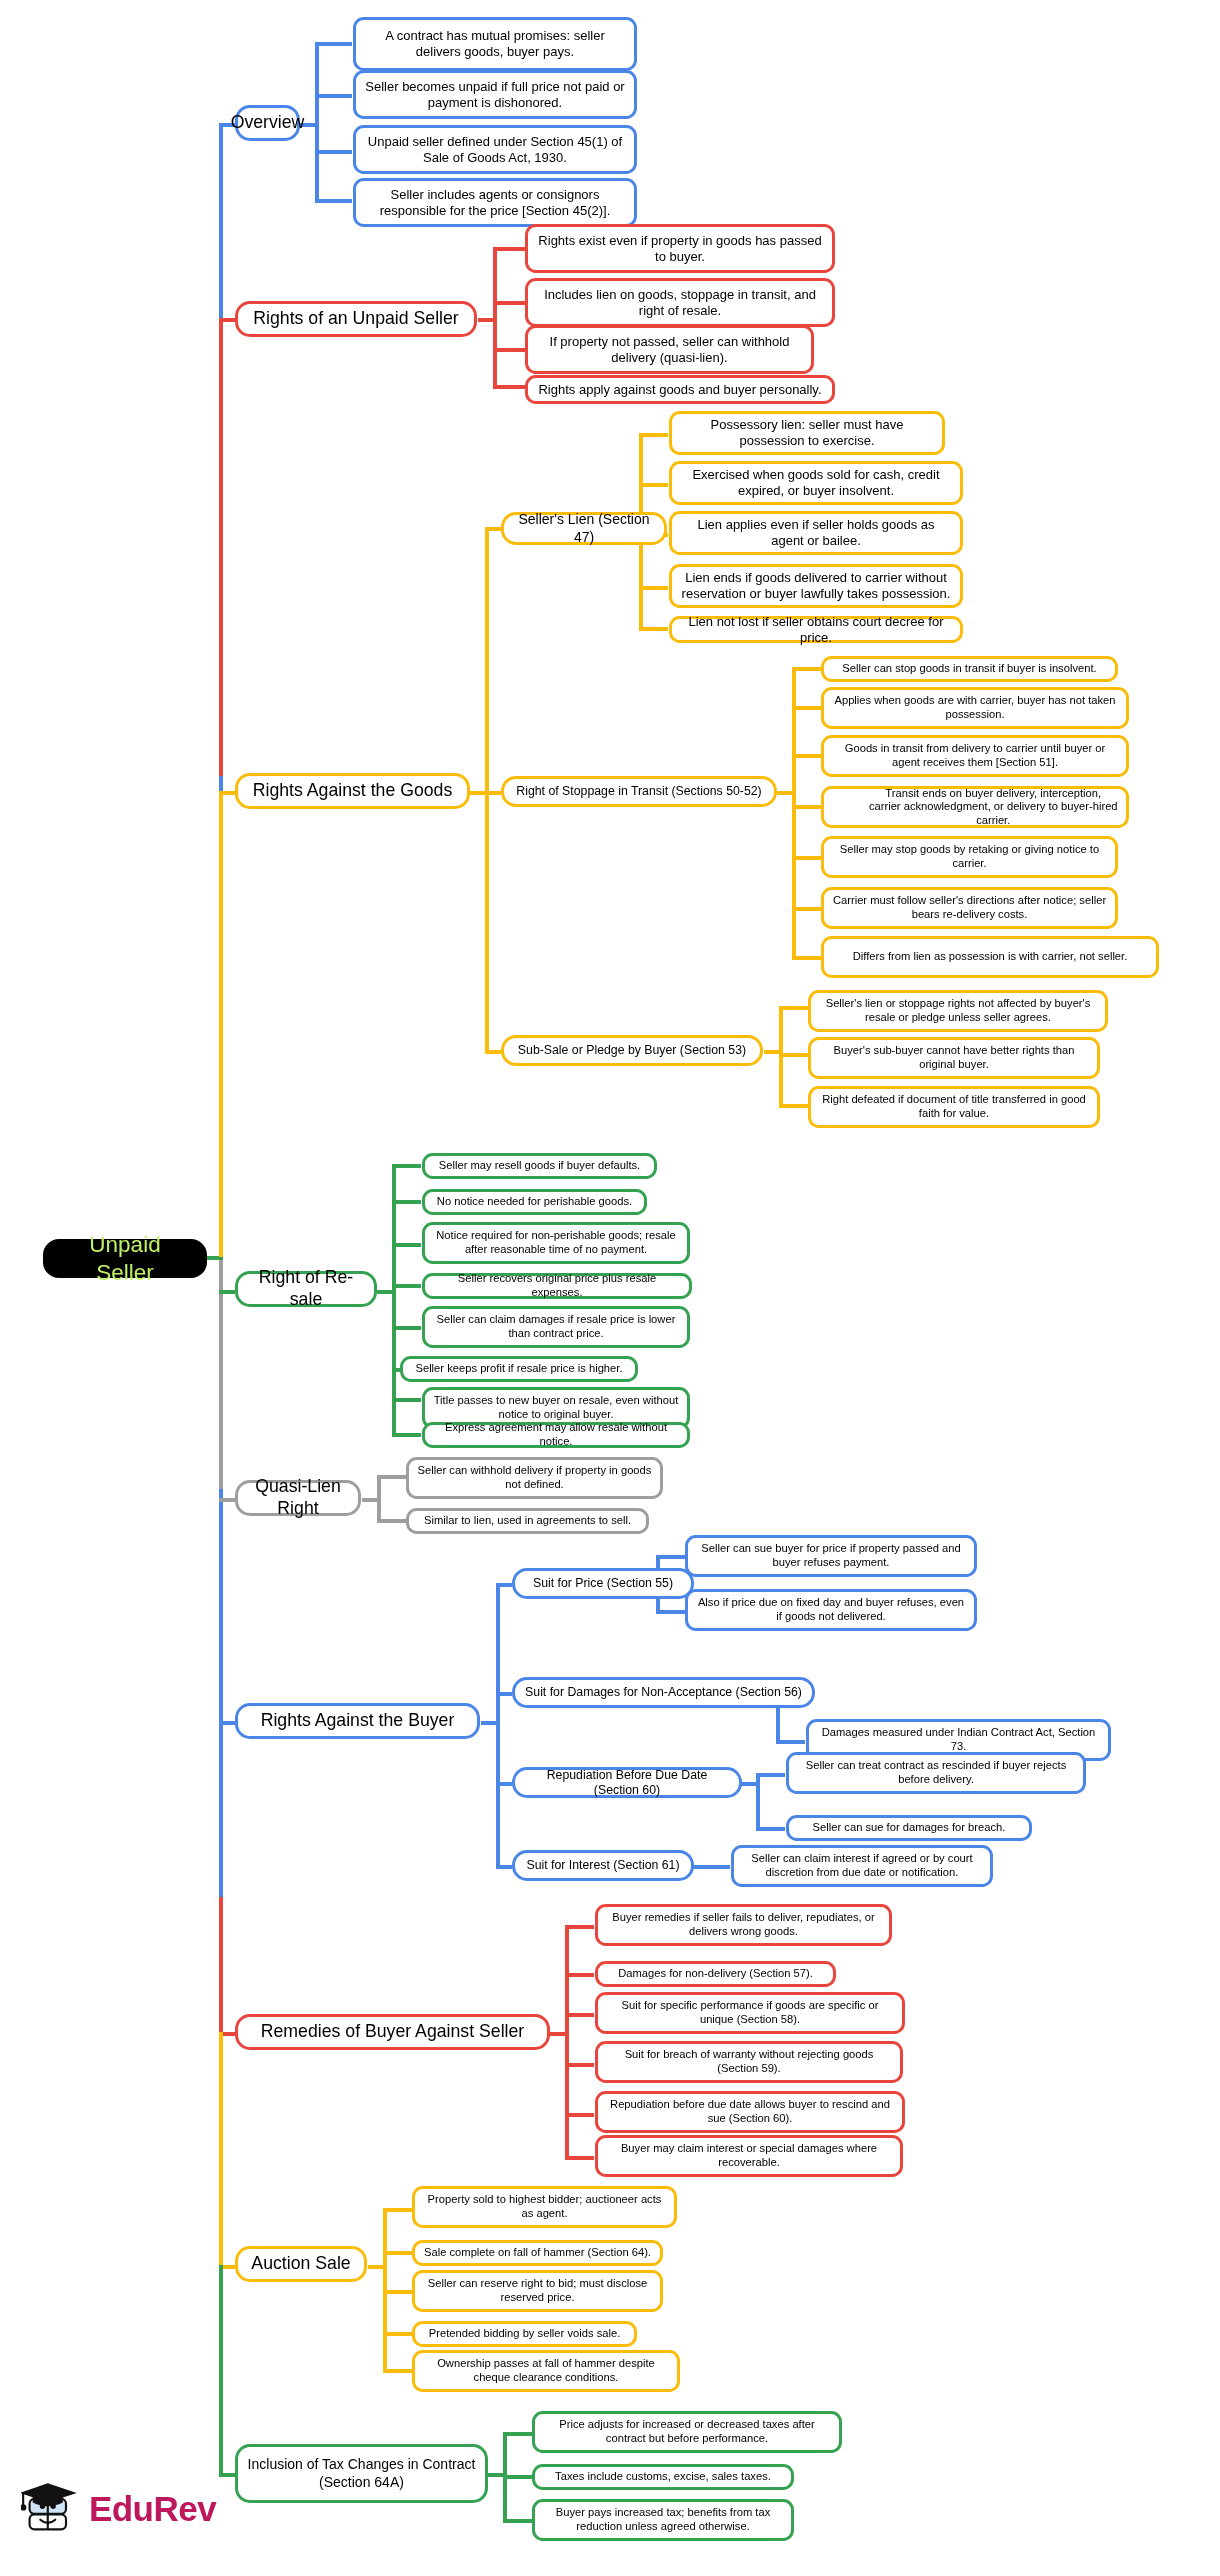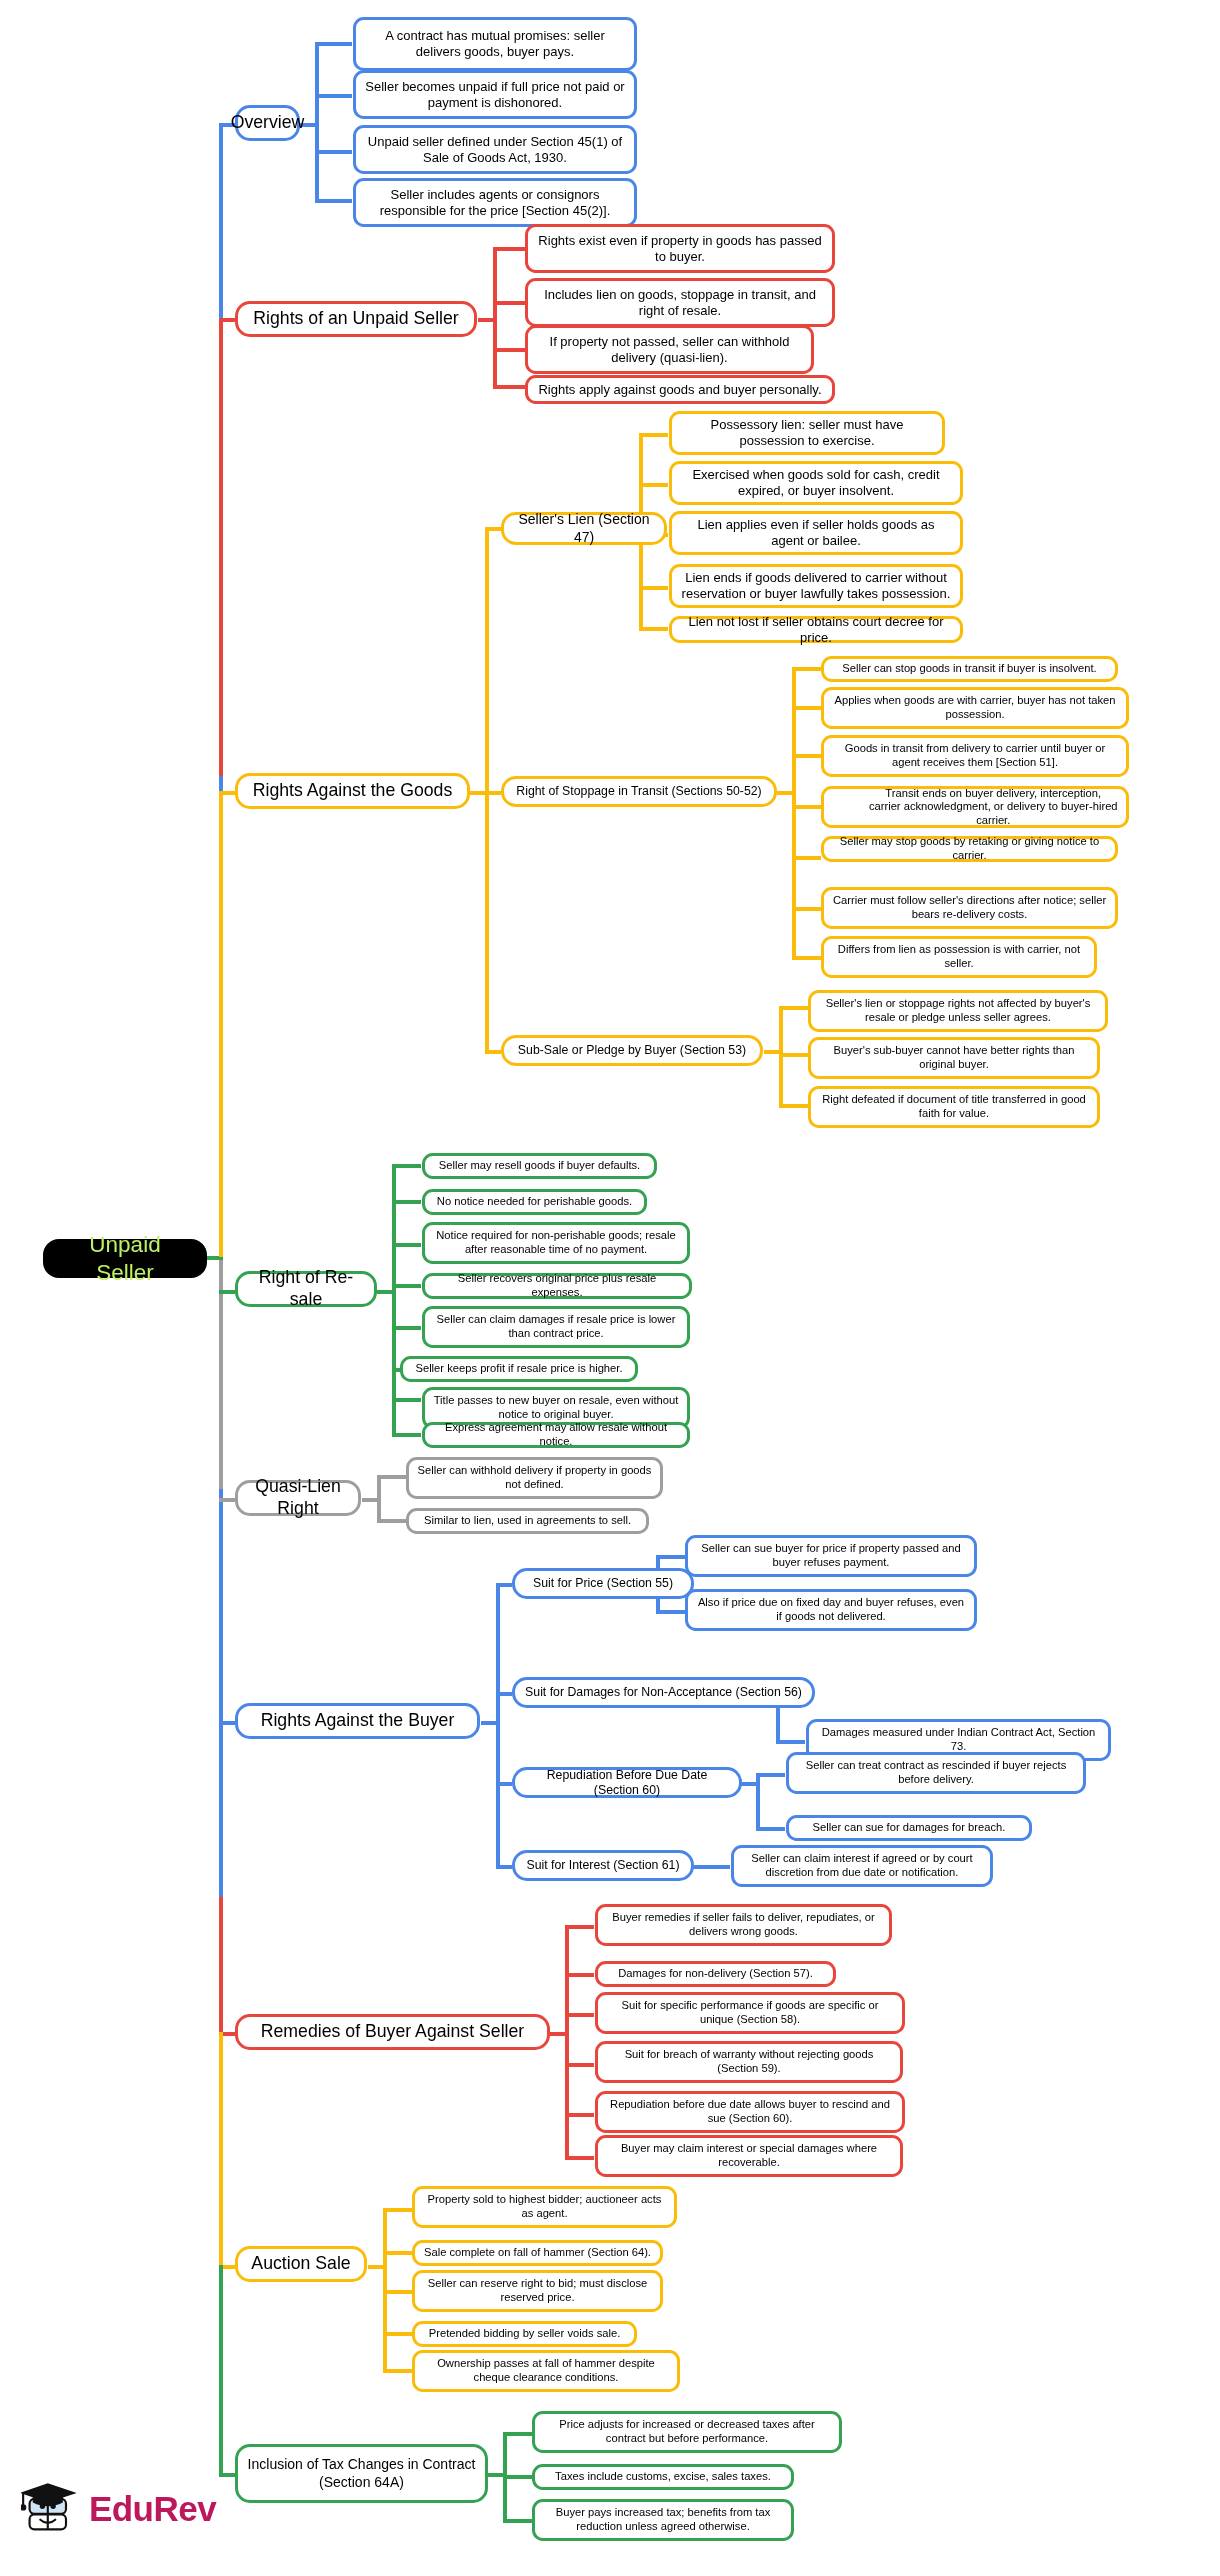--- a/index.html
+++ b/index.html
@@ -308,27 +308,27 @@
   </div>
   <div class="node leaf tiny c-yellow" style="left:821px; top:687px; width:308px; height:42px;">
     <span>Applies when goods are with carrier, buyer has not taken possession.</span>
   </div>
   <div class="node leaf tiny c-yellow" style="left:821px; top:735px; width:308px; height:42px;">
     <span>Goods in transit from delivery to carrier until buyer or agent receives them [Section 51].</span>
   </div>
   <div class="node leaf tiny c-yellow" style="left:821px; top:786px; width:308px; height:42px;padding-left:44px;">
     <span>Transit ends on buyer delivery, interception, carrier acknowledgment, or delivery to buyer-hired carrier.</span>
   </div>
-  <div class="node leaf tiny c-yellow" style="left:821px; top:836px; width:297px; height:26px;">
+  <div class="node leaf tiny c-yellow" style="left:821px; top:836px; width:297px; height:42px;">
     <span>Seller may stop goods by retaking or giving notice to carrier.</span>
   </div>
   <div class="node leaf tiny c-yellow" style="left:821px; top:887px; width:297px; height:42px;">
     <span>Carrier must follow seller's directions after notice; seller bears re-delivery costs.</span>
   </div>
-  <div class="node leaf tiny c-yellow" style="left:821px; top:936px; width:276px; height:42px;justify-content:flex-end;">
+  <div class="node leaf tiny c-yellow" style="left:821px; top:936px; width:338px; height:42px;">
     <span>Differs from lien as possession is with carrier, not seller.</span>
   </div>
 
   <div class="node branch xsmall c-yellow" style="left:501px; top:1035px; width:262px; height:31px;">
     <span>Sub-Sale or Pledge by Buyer (Section 53)</span>
   </div>
   <div class="node leaf tiny c-yellow" style="left:808px; top:990px; width:300px; height:42px;">
     <span>Seller's lien or stoppage rights not affected by buyer's resale or pledge unless seller agrees.</span>
   </div>
   <div class="node leaf tiny c-yellow" style="left:808px; top:1037px; width:292px; height:42px;">

